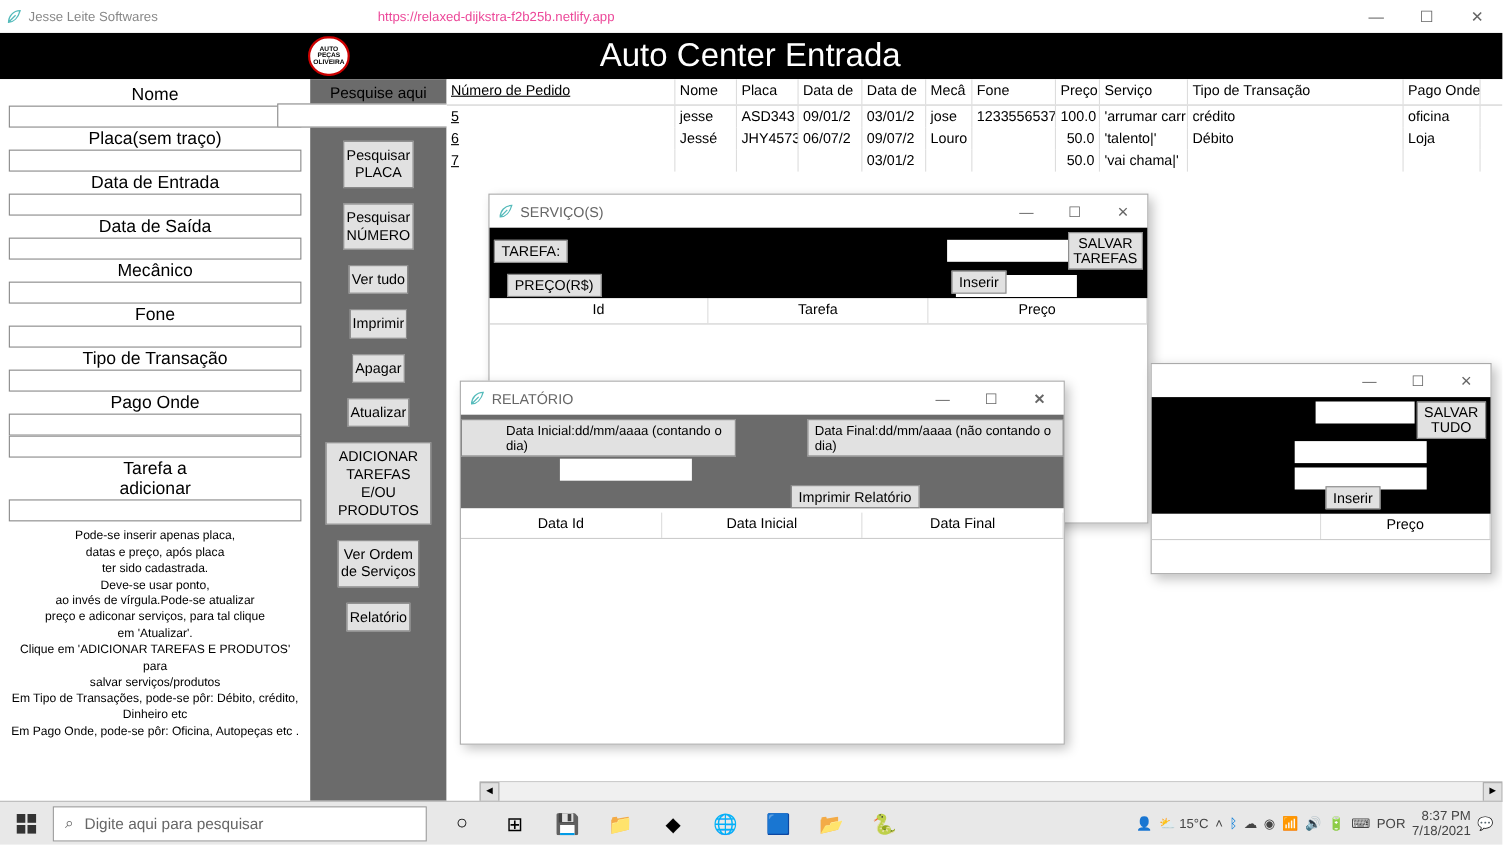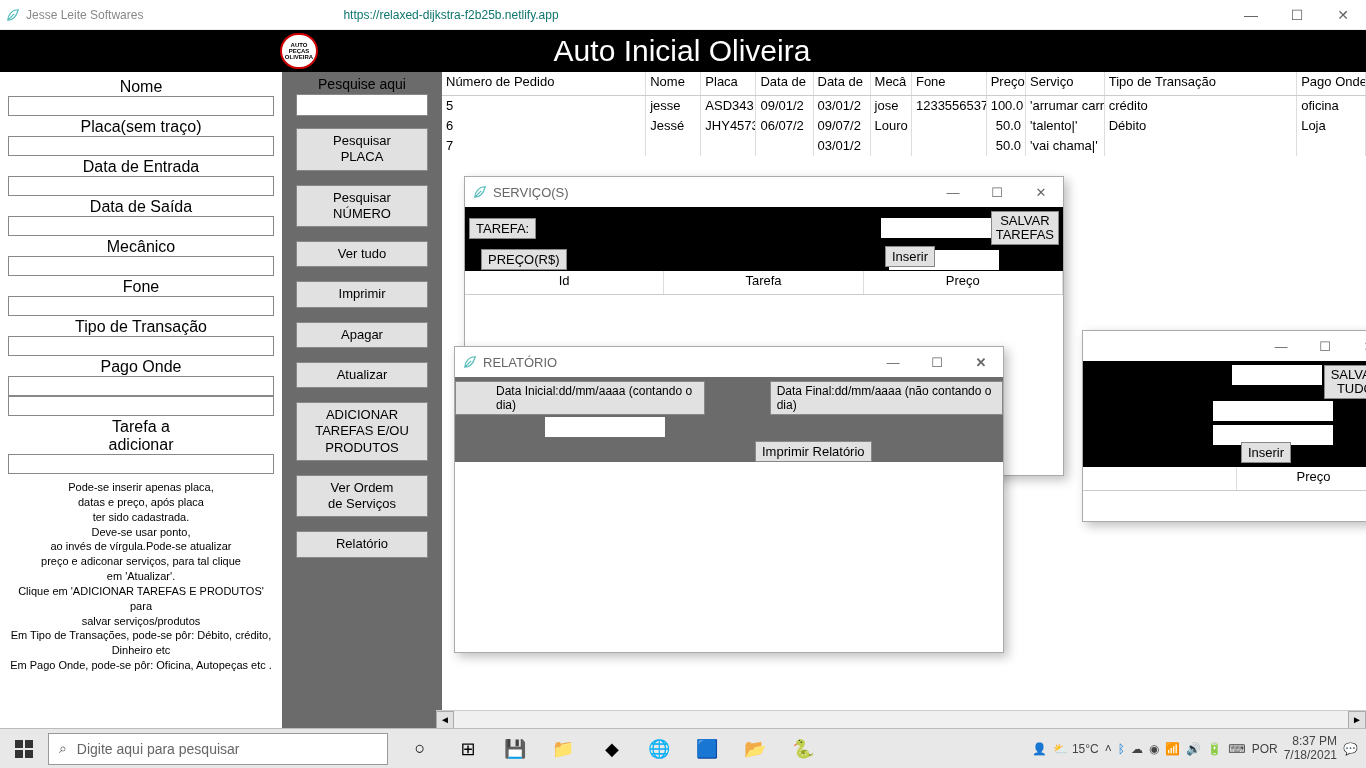--- a/index.html
+++ b/index.html
@@ -1,45 +1,45 @@
 <!DOCTYPE html>
 <html><head>
 <meta charset="utf-8">
 <style>
 * { box-sizing: border-box; margin: 0; padding: 0; font-family: "Segoe UI", Tahoma, sans-serif; }
 body { width: 1366px; height: 768px; background: #fff; overflow: hidden; position: relative; }
 
 .titlebar { height: 30px; background: #fff; display: flex; align-items: center; font-size: 12px; color: #888; border-bottom: 1px solid #eee; }
 .titlebar .feather { width: 14px; height: 14px; margin: 0 6px; }
 .titlebar .app-name { margin-right: 200px; }
-.titlebar .url { color: #0f766e; }
+.titlebar .url { color: #ec4899; }
 .titlebar .controls { margin-left: auto; display: flex; }
 .titlebar .controls div { width: 46px; height: 30px; display: flex; align-items: center; justify-content: center; font-size: 14px; color: #666; }
 
 .banner { height: 42px; background: #000; color: #fff; display: flex; align-items: center; }
 .logo { width: 38px; height: 36px; background: #fff; border: 2px solid #cc0000; border-radius: 18px; margin-left: 280px; display: flex; align-items: center; justify-content: center; font-size: 6px; font-weight: bold; color: #000; text-align: center; line-height: 1; }
 .banner-title { flex: 1; text-align: center; font-size: 30px; font-weight: 400; margin-right: 320px; }
 
 .main { display: flex; height: calc(100% - 30px - 42px - 40px); }
 
 .left-form { width: 282px; background: #fff; padding: 4px 8px; font-size: 14px; }
 .left-form .field-label { text-align: center; font-size: 16px; margin-top: 2px; }
 .left-form input { width: 100%; height: 20px; border: 1px solid #888; margin-bottom: 0; font-size: 13px; padding: 1px 3px; }
 .left-form .help { font-size: 11px; text-align: center; line-height: 1.35; margin-top: 6px; color: #000; }
 
-.mid-buttons { width: 160px; background: #6b6b6b; padding: 4px 14px; display: flex; flex-direction: column; }
+.mid-buttons { width: 124px; background: #6b6b6b; padding: 4px 14px; display: flex; flex-direction: column; align-items: center; }
 .mid-buttons .search-label { text-align: center; color: #000; font-size: 14px; margin-bottom: 2px; }
 .mid-buttons input { height: 22px; border: 1px solid #888; margin-bottom: 12px; font-size: 13px; padding: 1px 3px; }
 .mid-buttons button { background: #e1e1e1; border: 1px solid #888; font-size: 13px; padding: 4px 2px; margin-bottom: 14px; cursor: pointer; line-height: 1.25; }
 
 .table-area { flex: 1; position: relative; background: #fff; overflow: hidden; }
 .table-header { display: flex; height: 24px; border-bottom: 1px solid #ccc; font-size: 13px; }
 .table-header > div, .table-row > div { padding: 2px 4px; border-right: 1px solid #ddd; overflow: hidden; white-space: nowrap; }
 .table-row { display: flex; height: 20px; font-size: 13px; }
-.col-pedido { width: 208px; }
+.col-pedido { width: 208px; text-decoration: underline; }
 .col-nome { width: 56px; }
 .col-placa { width: 56px; }
 .col-de { width: 58px; }
 .col-ds { width: 58px; }
 .col-mec { width: 42px; }
 .col-fone { width: 76px; }
 .col-preco { width: 40px; text-align: right; }
 .col-serv { width: 80px; }
 .col-tipo { width: 196px; }
 .col-pago { width: 70px; }
@@ -82,21 +82,21 @@
   <span class="url">https://relaxed-dijkstra-f2b25b.netlify.app</span>
   <div class="controls">
     <div>—</div>
     <div>☐</div>
     <div>✕</div>
   </div>
 </div>
 
 <div class="banner">
   <div class="logo">AUTO PEÇAS OLIVEIRA</div>
-  <div class="banner-title">Auto Inicial Oliveira</div>
+  <div class="banner-title">Auto Center Entrada</div>
 </div>
 
 <div class="main">
 
   <div class="left-form">
     <div class="field-label">Nome</div>
     <input style="">
     <div class="field-label">Placa(sem traço)</div>
     <input style="">
     <div class="field-label">Data de Entrada</div>
@@ -197,21 +197,21 @@
           <div class="col-ds">03/01/2</div>
           <div class="col-mec"></div>
           <div class="col-fone"></div>
           <div class="col-preco">50.0</div>
           <div class="col-serv">'vai chama|'</div>
           <div class="col-tipo"></div>
           <div class="col-pago"></div>
         </div>
       </div>
 
-    <div class="child-win" style="left:22px; top:104px; width:600px;">
+    <div class="child-win" style="left:38px; top:104px; width:600px;">
       <div class="child-title">
         <svg class="feather feather-svg" viewBox="0 0 24 24">
             <path d="M3 21 C3 12 10 3 21 3 C18 14 11 21 3 21 Z M3 21 L14 10" fill="none" stroke="#5bb" stroke-width="2"></path>
           </svg>
         <span>SERVIÇO(S)</span>
         <div class="ctrls">
           <div>—</div>
           <div>☐</div>
           <div>✕</div>
         </div>
@@ -292,20 +292,25 @@
         </div>
         <div style="display:flex; margin-top:2px;">
           <div style="width:90px;"></div>
           <input class="white-input" style="width: 120px;">
           <div style="flex:1;"></div>
         </div>
         <div style="display:flex; margin-top:4px; margin-bottom:4px;">
           <div style="width:300px;"></div>
           <button class="lbl-chip">Imprimir Relatório</button>
         </div>
+      </div>
+      <div class="inner-table-header">
+        <div>Data Id</div>
+        <div>Data Inicial</div>
+        <div>Data Final</div>
       </div>
       <div style="height:186px;"></div>
     </div>
 
   </div>
 </div>
 
 <div class="scroll-h">
   <div class="arrow">◄</div>
   <div style="flex:1;"></div>

